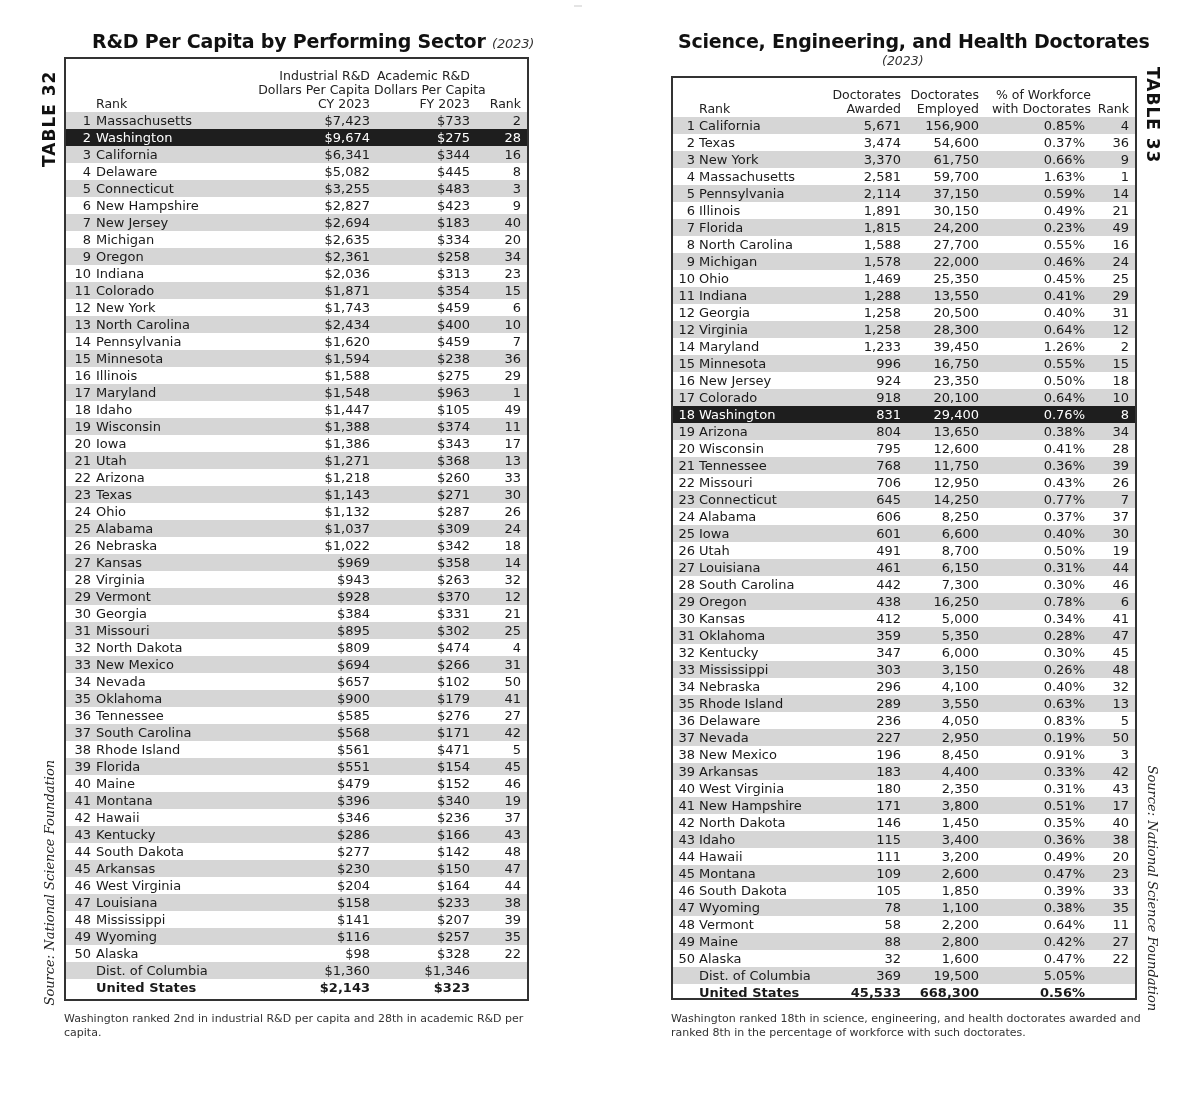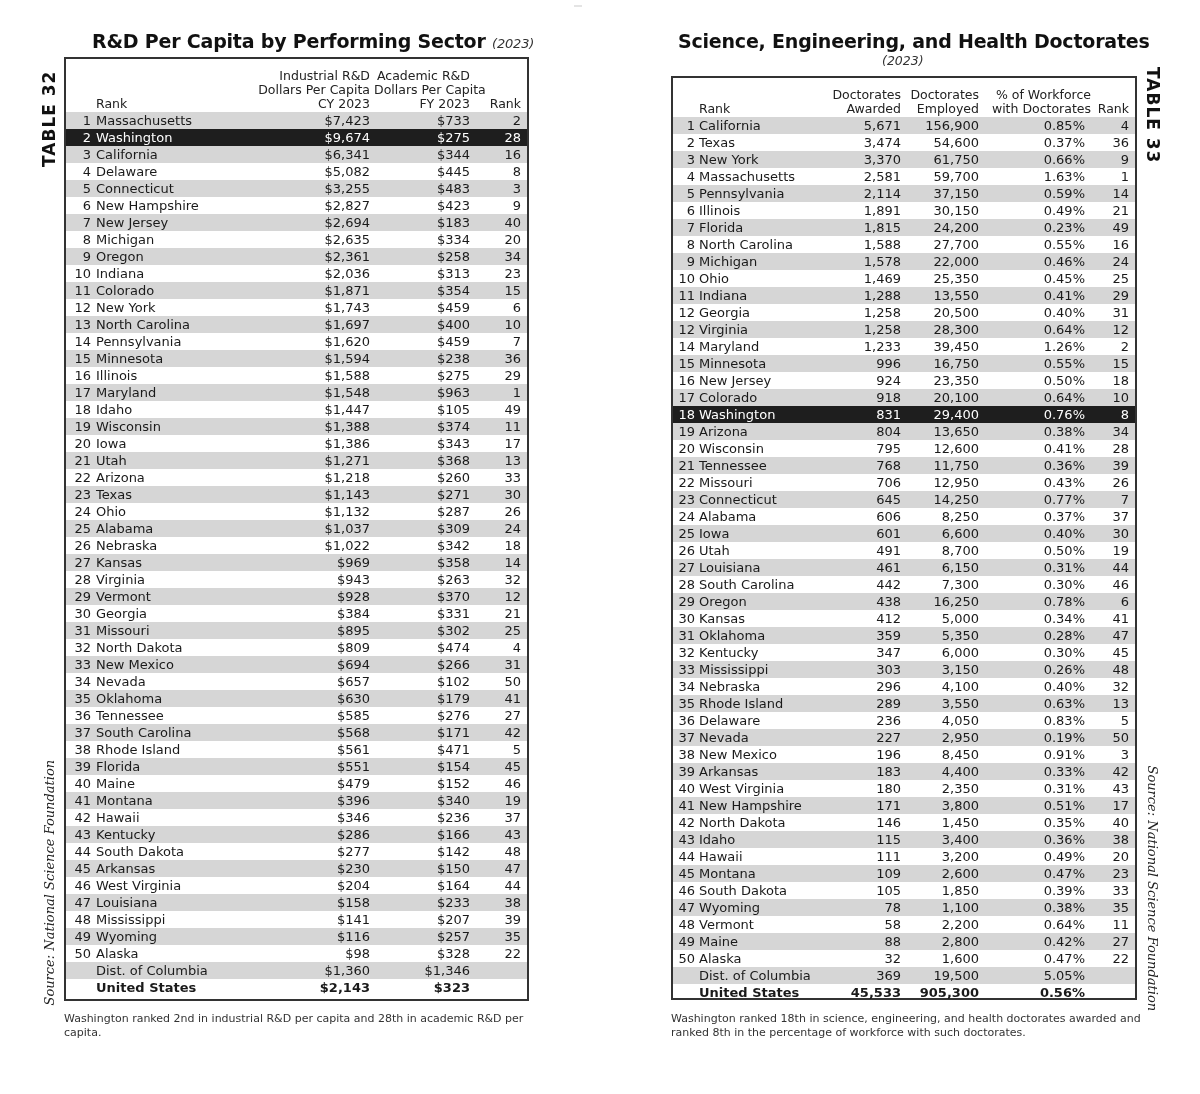--- a/index.html
+++ b/index.html
@@ -172,21 +172,21 @@
           <tr>
             <td class="rank">12</td>
             <td class="l">New York</td>
             <td class="r">$1,743</td>
             <td class="r">$459</td>
             <td class="r" style="padding-right:6px">6</td>
           </tr>
           <tr>
             <td class="rank">13</td>
             <td class="l">North Carolina</td>
-            <td class="r">$1,697</td>
+            <td class="r">$2,434</td>
             <td class="r">$400</td>
             <td class="r" style="padding-right:6px">10</td>
           </tr>
           <tr>
             <td class="rank">14</td>
             <td class="l">Pennsylvania</td>
             <td class="r">$1,620</td>
             <td class="r">$459</td>
             <td class="r" style="padding-right:6px">7</td>
           </tr>
@@ -326,21 +326,21 @@
           <tr>
             <td class="rank">34</td>
             <td class="l">Nevada</td>
             <td class="r">$657</td>
             <td class="r">$102</td>
             <td class="r" style="padding-right:6px">50</td>
           </tr>
           <tr>
             <td class="rank">35</td>
             <td class="l">Oklahoma</td>
-            <td class="r">$630</td>
+            <td class="r">$900</td>
             <td class="r">$179</td>
             <td class="r" style="padding-right:6px">41</td>
           </tr>
           <tr>
             <td class="rank">36</td>
             <td class="l">Tennessee</td>
             <td class="r">$585</td>
             <td class="r">$276</td>
             <td class="r" style="padding-right:6px">27</td>
           </tr>
@@ -906,21 +906,21 @@
             <td class="l">Dist. of Columbia</td>
             <td class="r">369</td>
             <td class="r">19,500</td>
             <td class="r" style="padding-right:10px">5.05%</td>
             <td class="r" style="padding-right:6px"></td>
           </tr>
           <tr class="total">
             <td class="rank" style="padding-right:4px"></td>
             <td class="l">United States</td>
             <td class="r">45,533</td>
-            <td class="r">905,300</td>
+            <td class="r">668,300</td>
             <td class="r" style="padding-right:10px">0.56%</td>
             <td class="r" style="padding-right:6px"></td>
           </tr>
         </tbody>
     </table>
   </div>
 
   <div class="note" style="left:671px; top:1012px; width:470px;">Washington ranked 18th in science, engineering, and health doctorates awarded and ranked 8th in the percentage of workforce with such doctorates.</div>
 </div>
 

